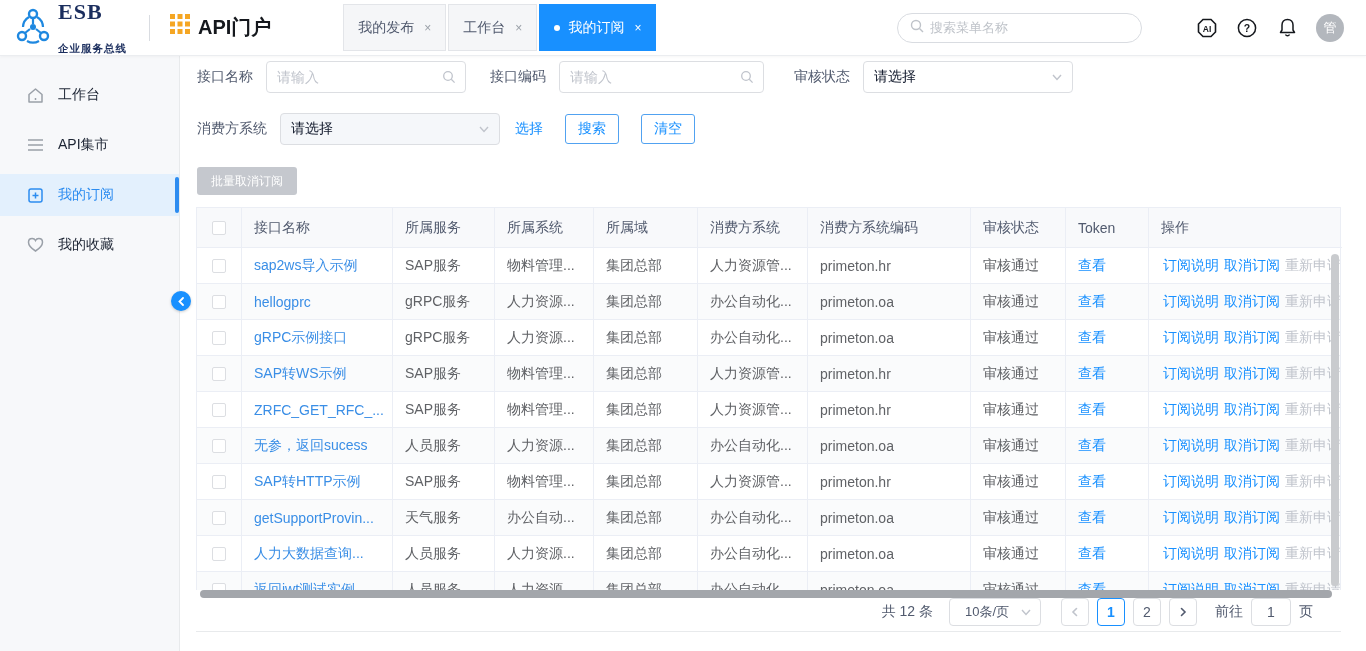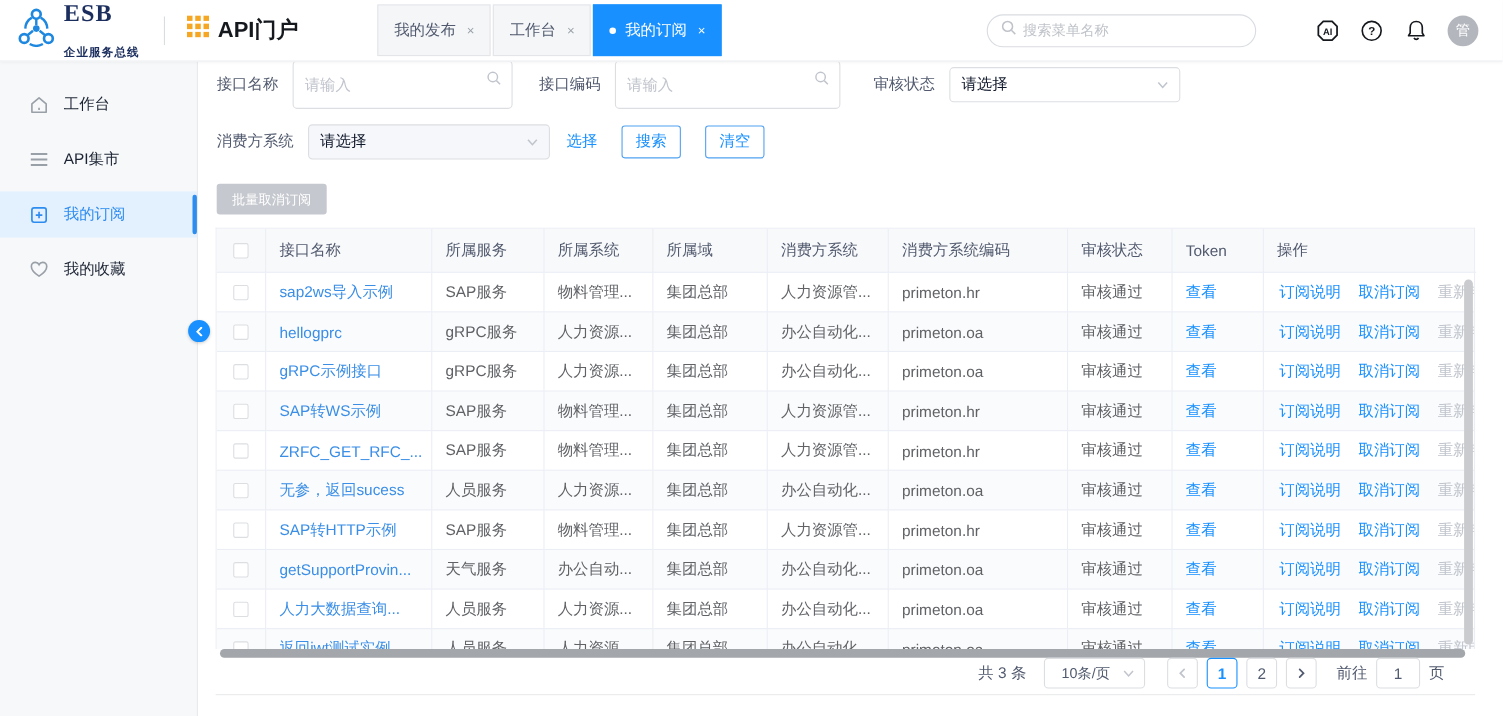--- a/index.html
+++ b/index.html
@@ -51,21 +51,21 @@
                   background:#1890ff; color:#fff; display:flex; align-items:center; justify-content:center;
                   z-index:40; cursor:pointer; box-shadow:0 1px 3px rgba(0,0,0,.2); }
 
   
   .main { position:absolute; top:56px; left:180px; width:1186px; height:595px; background:#fff; overflow:hidden; }
 
   .filters { padding:5px 0 0 17px; }
   .filter-row { display:flex; align-items:center; height:32px; }
   .filter-row + .filter-row { margin-top:20px; }
   .f-label { font-size:14px; color:#515a6e; margin-right:13px; white-space:nowrap; }
-  .f-input { position:relative; height:44px; border:1px solid #dcdee2; border-radius:4px; background:#fff;
+  .f-input { position:relative; height:32px; border:1px solid #dcdee2; border-radius:4px; background:#fff;
              display:flex; align-items:center; padding:0 30px 0 10px; }
   .f-input input { border:none; outline:none; width:100%; font-size:14px; font-family:inherit; color:#515a6e; background:transparent; }
   .f-input input::placeholder { color:#c0c4cc; }
   .f-suffix { position:absolute; right:9px; top:8px; }
   .f-select { position:relative; height:32px; border:1px solid #dcdee2; border-radius:4px; background:#fff;
               display:flex; align-items:center; padding:0 30px 0 10px; font-size:14px; color:#0f172a; cursor:pointer; }
   .f-select.disabled { background:#f5f7fa; cursor:not-allowed; }
   .w200 { width:200px; } .w205 { width:205px; } .w210 { width:210px; } .w220 { width:220px; }
   .choose-link { color:#1890ff; font-size:14px; margin-left:15px; cursor:pointer; }
   .btn-outline { height:30px; min-width:52px; padding:0 12px; background:#fff; border:1px solid #51a2f1;
@@ -84,21 +84,21 @@
   .thead .tcell { font-size:14px; color:#515a6e; }
   .tcell { display:flex; align-items:center; padding:0 10px 0 12px; border-right:1px solid #ebeef5;
            border-bottom:1px solid #ebeef5; font-size:14px; color:#606266; white-space:nowrap; overflow:hidden; }
   .tcell:last-child { border-right:none; }
   .tcell.center { justify-content:center; padding:0; }
   .rows-viewport { height:342px; overflow:hidden; }
   .trow { height:36px; background:#fff; }
   .trow:nth-child(even) { background:#fafbfc; }
   .link { color:#1890ff; cursor:pointer; }
   .link-name { color:#3a8ee6; }
-  .ops { display:flex; gap:16px; padding-left:14px;text-align:center; }
+  .ops { display:flex; gap:5px; padding-left:14px;text-align:center; }
   .op-disabled { color:#c0c4cc; cursor:default; }
   .checkbox { width:14px; height:14px; border:1px solid #dcdee2; border-radius:2px; background:#fff; cursor:pointer; }
 
   .vscrollbar { position:absolute; right:1px; top:46px; width:8px; height:332px; background:#c9cbce; border-radius:4px; }
   .hscrollbar { margin:0 0 0 20px; width:1132px; height:8px; background:#a3a6ab; border-radius:4px; }
 
   
   .pager { height:34px; margin-left:16px; width:1145px; border-bottom:1px solid #e8eaec;
            display:flex; align-items:center; justify-content:flex-end; gap:8px; padding:0 28px 6px 0; font-size:14px; color:#515a6e; }
   .pager-total { margin-right:8px; }
@@ -549,21 +549,21 @@
       <span class="link">取消订阅</span>
       <span class="op-disabled">重新申请</span>
     </div>
   </div>
 </div>
       <div class="vscrollbar"></div>
     </div>
     <div class="hscrollbar"></div>
 
     <div class="pager">
-      <span class="pager-total">共 3 条</span>
+      <span class="pager-total">共 12 条</span>
       <div class="page-size">
         <span>10条/页</span>
         <span class="f-suffix">
           <svg width="12" height="12" viewBox="0 0 12 12" fill="none">
               <path d="M2 4 L6 8.5 L10 4" stroke="#c0c4cc" stroke-width="1.4"></path>
             </svg>
         </span>
       </div>
       <div class="page-btn disabled">
         <svg width="10" height="10" viewBox="0 0 10 10" fill="none">

